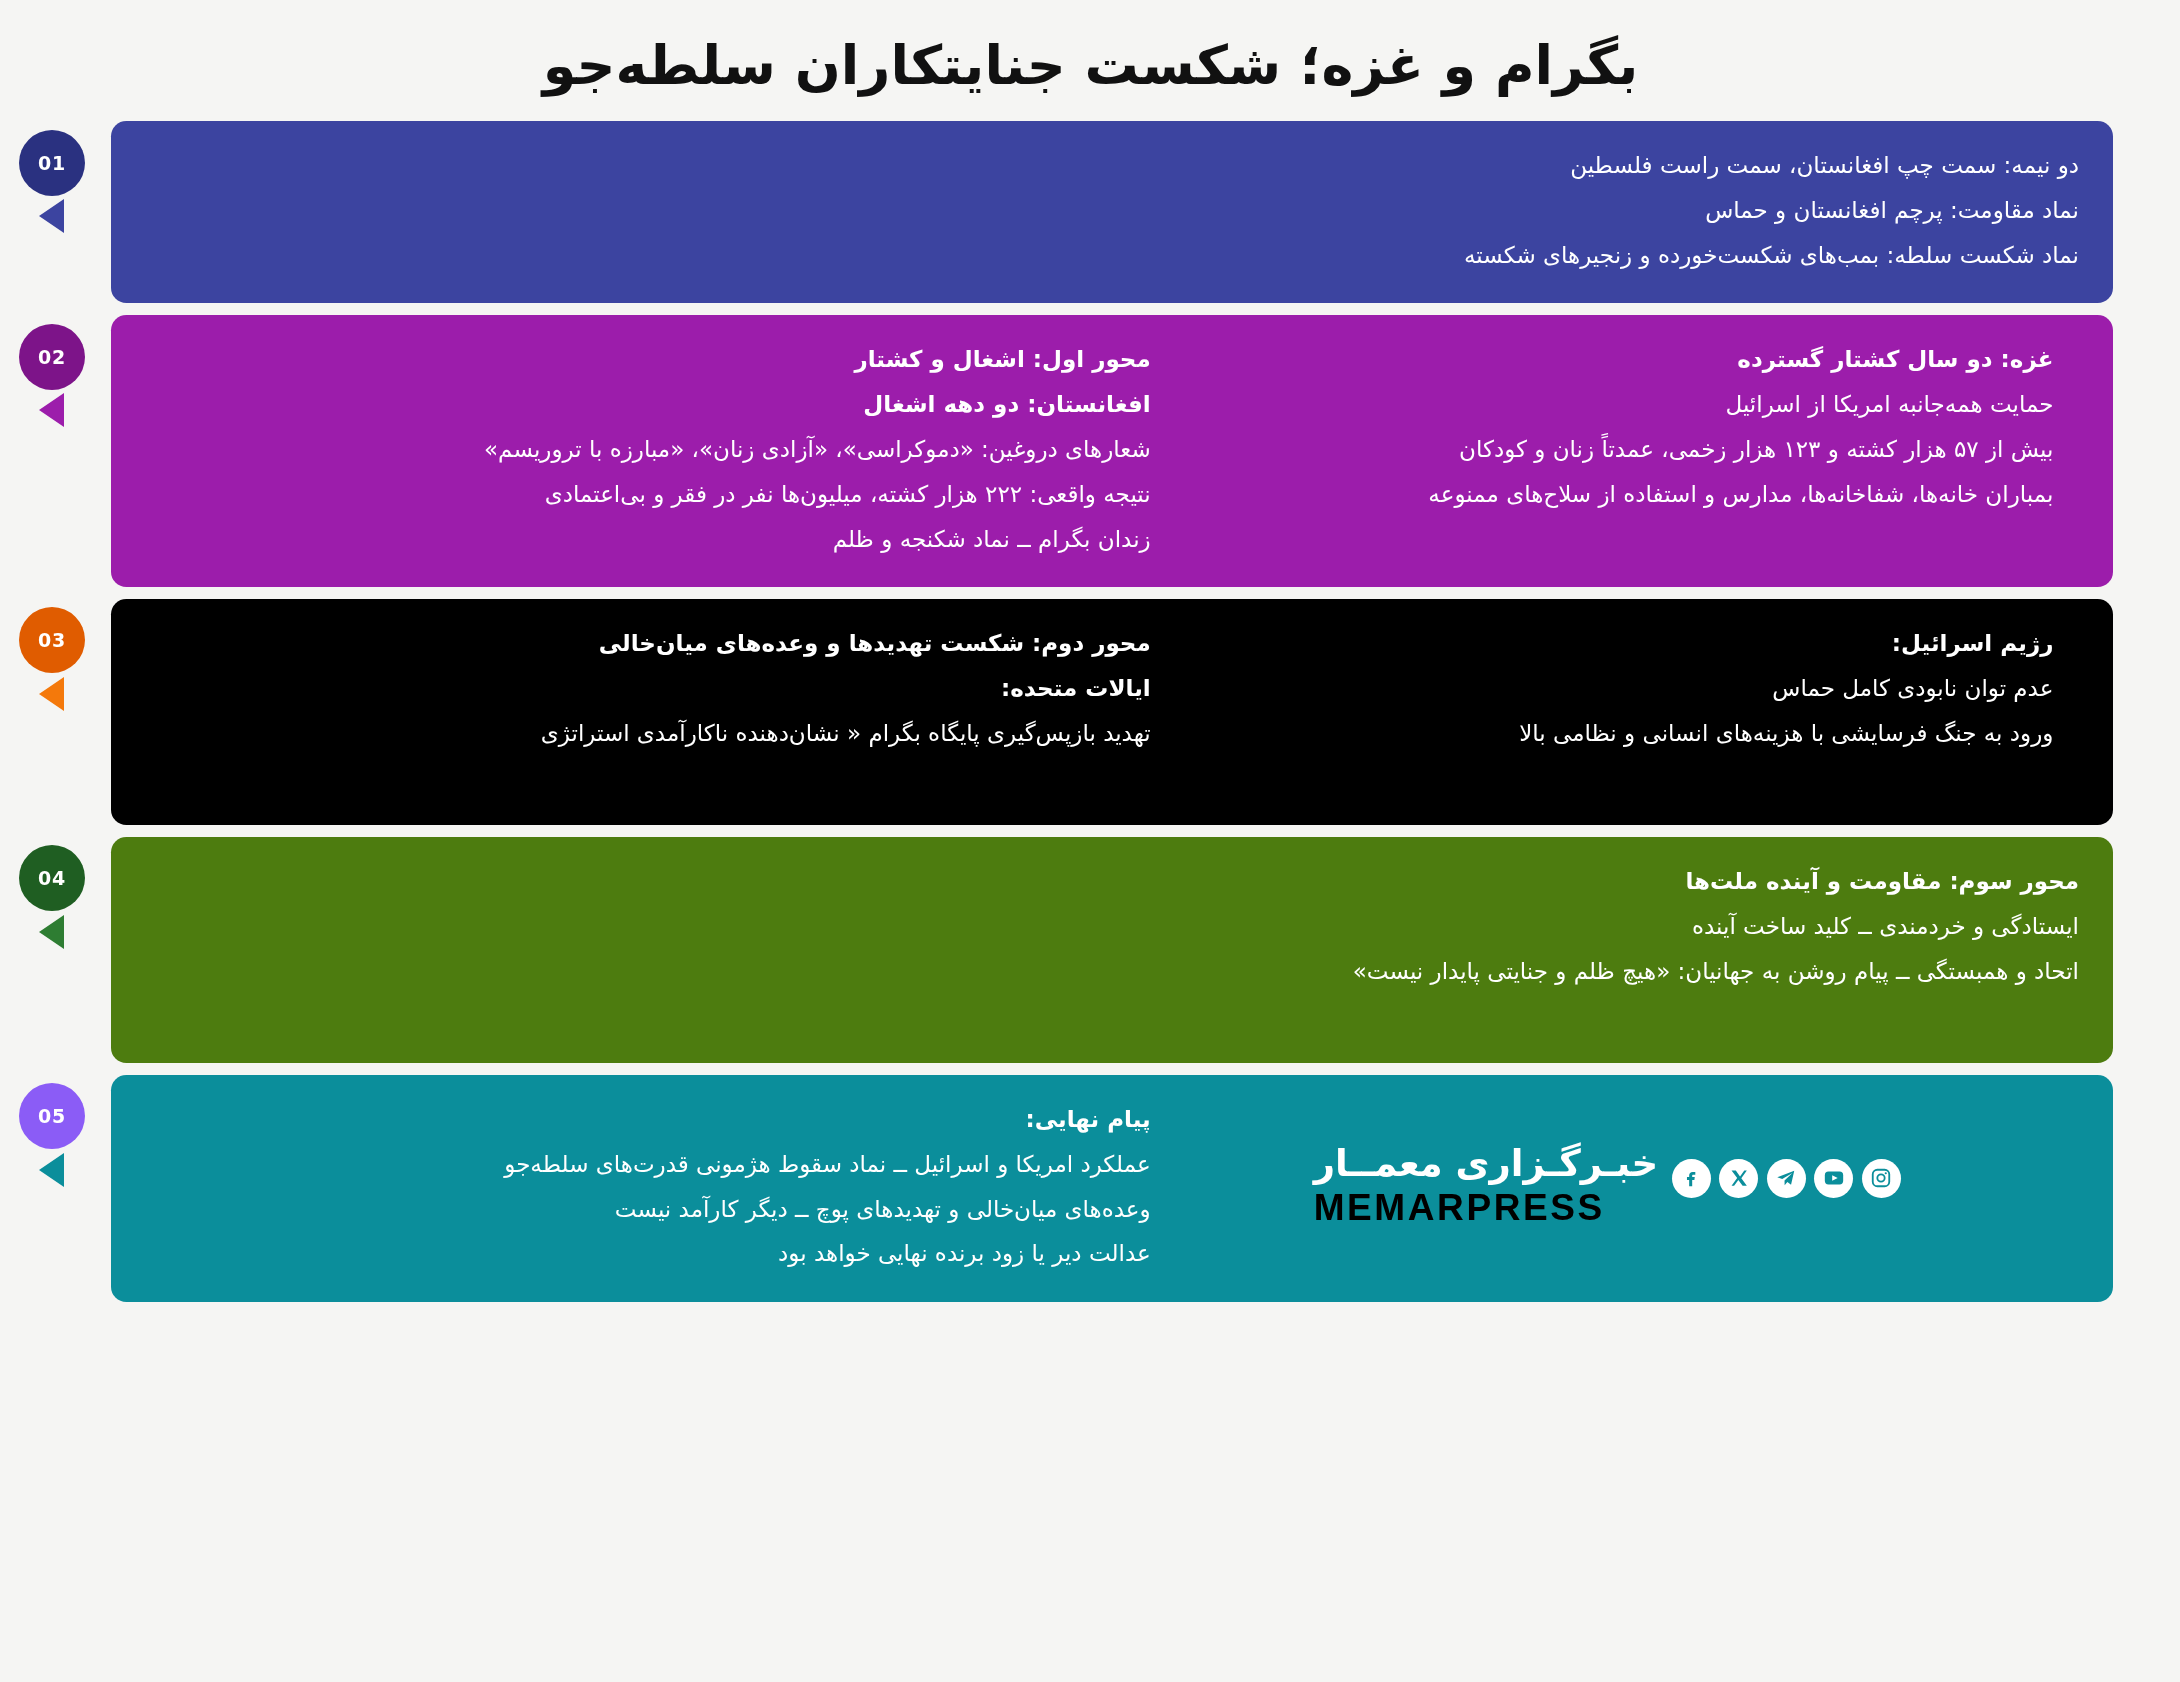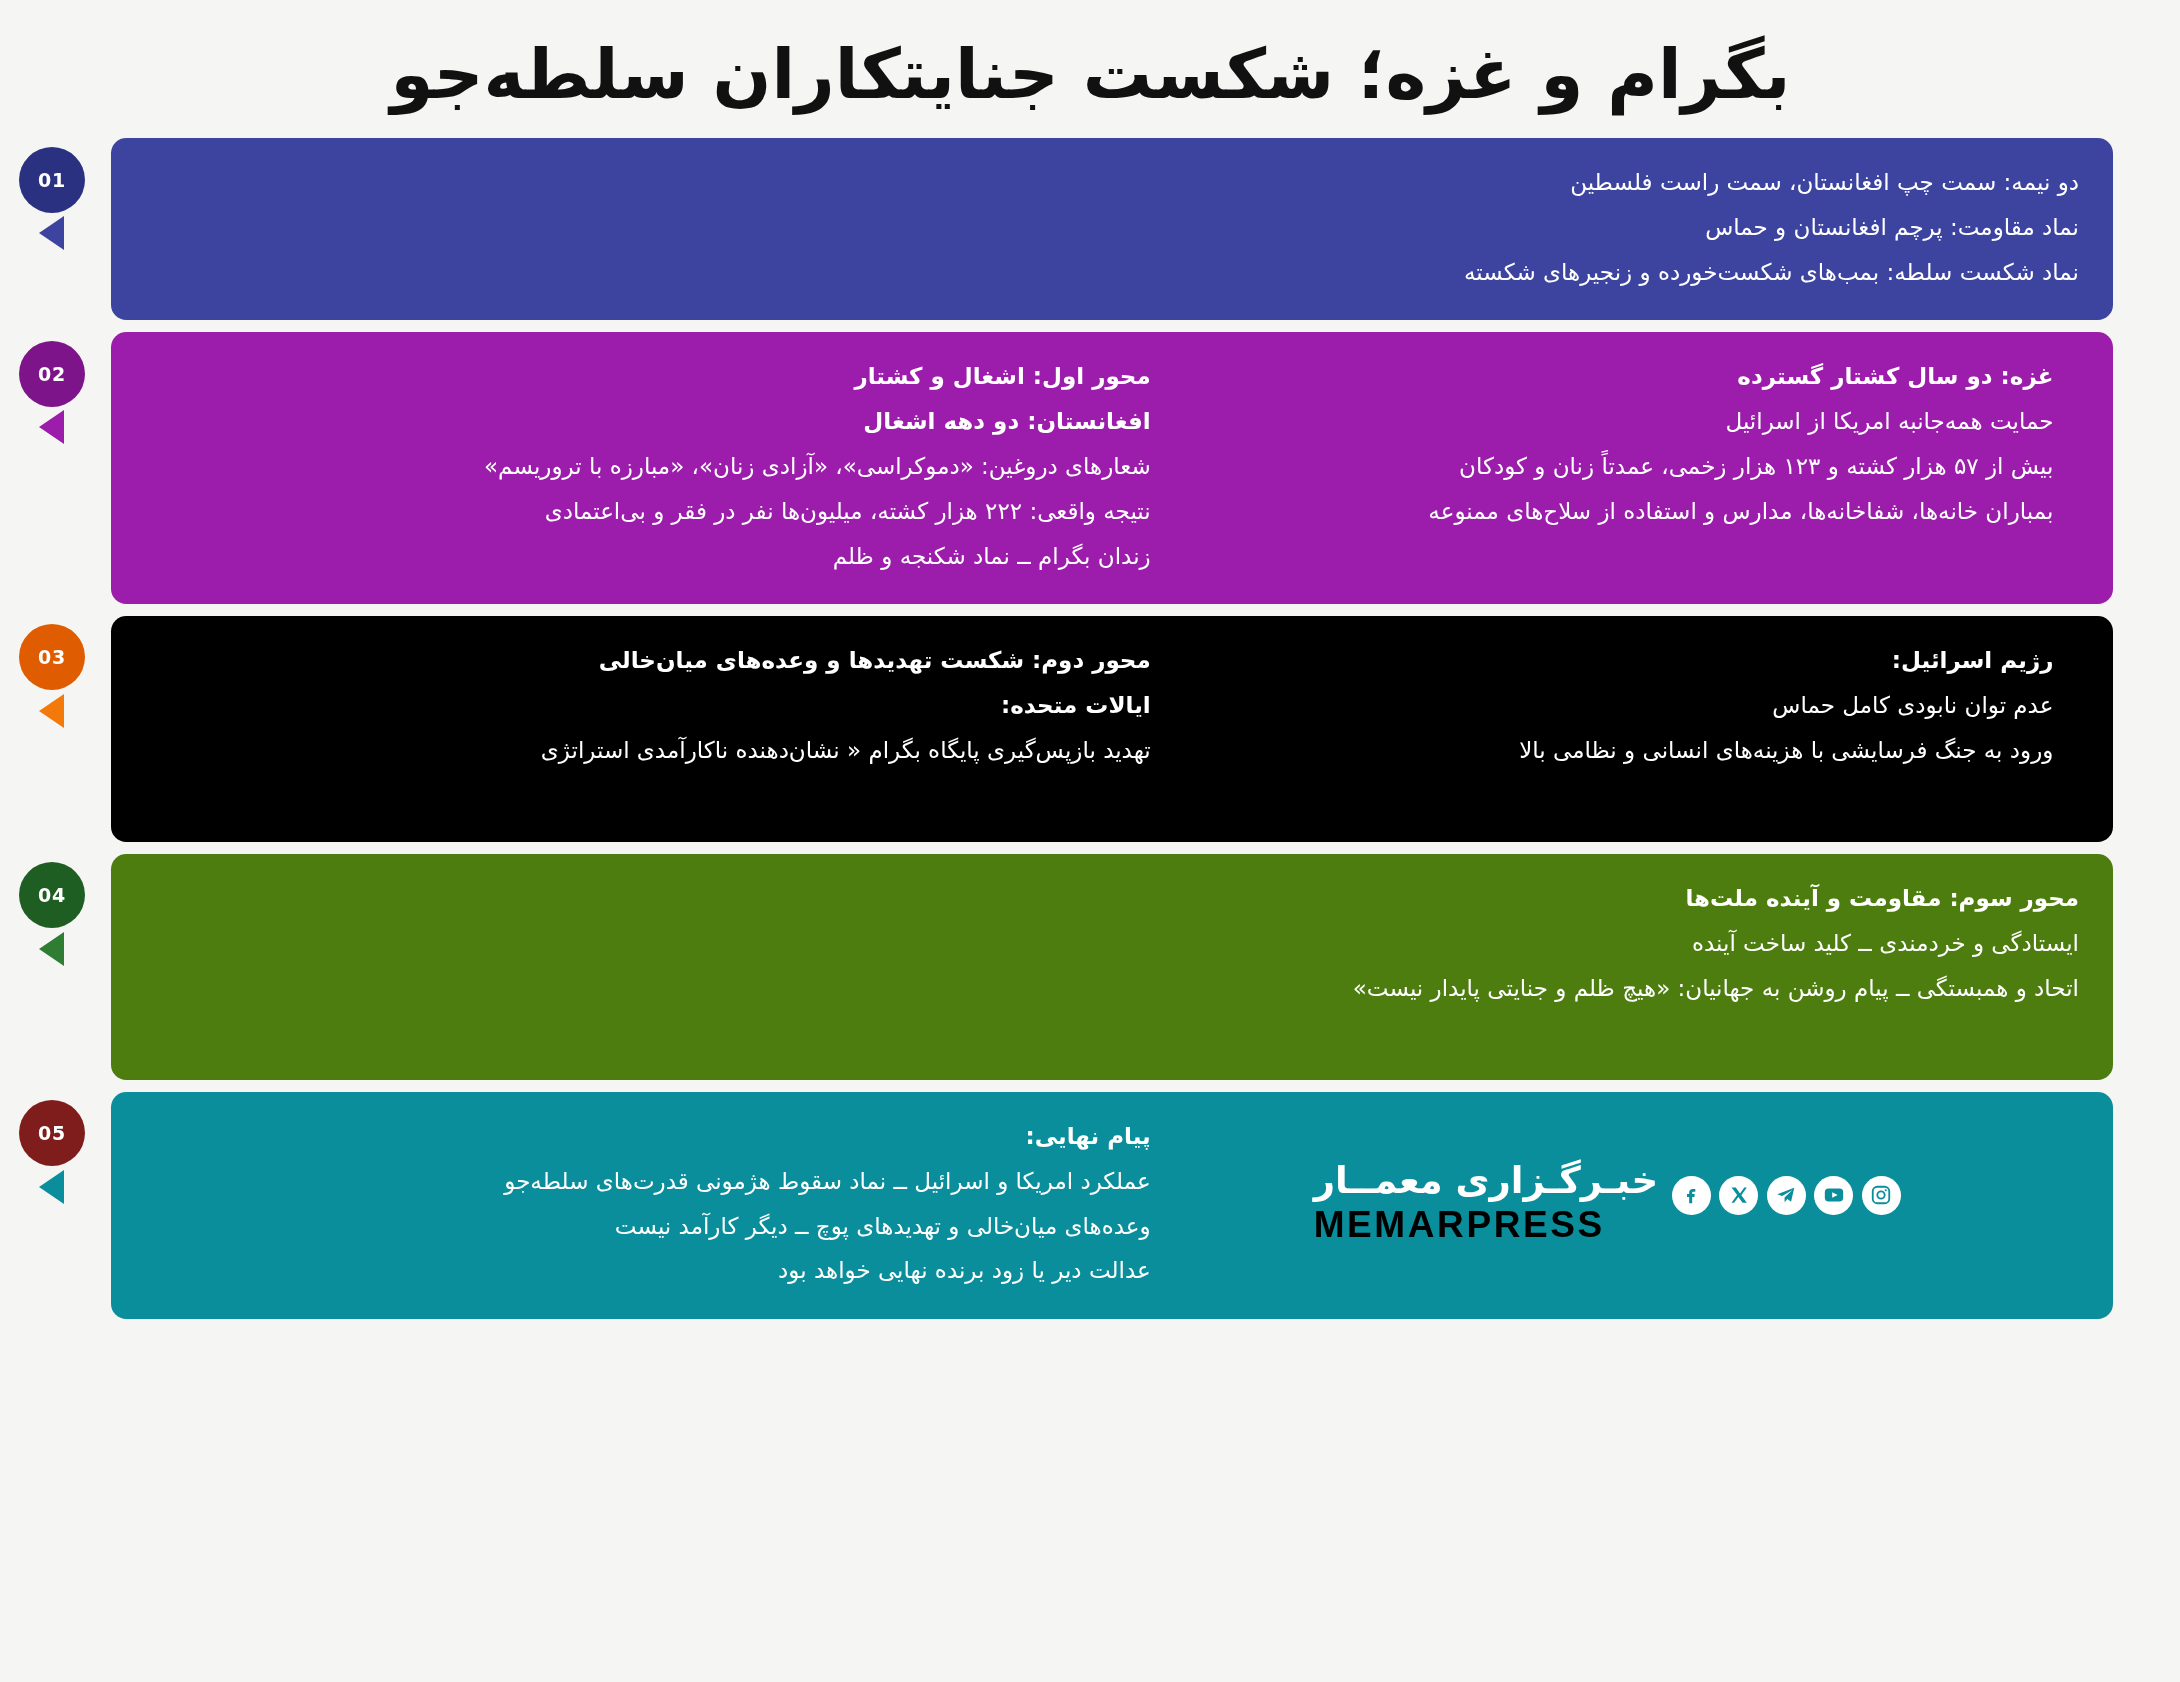--- a/index.html
+++ b/index.html
@@ -16,21 +16,21 @@
   }
   .page {
     width: 2181px;
     height: 1682px;
     position: relative;
     background: #f5f5f3;
     box-sizing: border-box;
   }
   .title {
     text-align: center;
-    font-size: 69px;
+    font-size: 54px;
     font-weight: bold;
     color: #111111;
     padding-top: 34px;
     padding-bottom: 24px;
     letter-spacing: 0px;
   }
   .rows {
     position: relative;
     padding: 0 68px 0 111px;
   }
@@ -100,21 +100,21 @@
   .r2 { background: #9c1dab; min-height: 226px; }
   .r2 .badge { background: #7d1489; }
   .r2 .arrow { border-right-color: #9c1dab; }
   .r3 { background: #000000; min-height: 226px; }
   .r3 .badge { background: #e05c00; }
   .r3 .arrow { border-right-color: #f4790b; }
   .r4 { background: #4d7c0f; min-height: 226px; }
   .r4 .badge { background: #1f5e22; }
   .r4 .arrow { border-right-color: #2e7d32; }
   .r5 { background: #0b8e9b; min-height: 226px; }
-  .r5 .badge { background: #7f1d1d; }
+  .r5 .badge { background: #8b5cf6; }
   .r5 .arrow { border-right-color: #0b8e9b; }
 
   .r1 .col-right { width: 100%; padding-left: 0; }
   .r4 .col-right { width: 100%; padding-left: 0; }
   .r5 .col-right { width: 52%; padding-left: 0; }
 
   
   .logo-wrap {
     width: 48%;
     display: flex;

